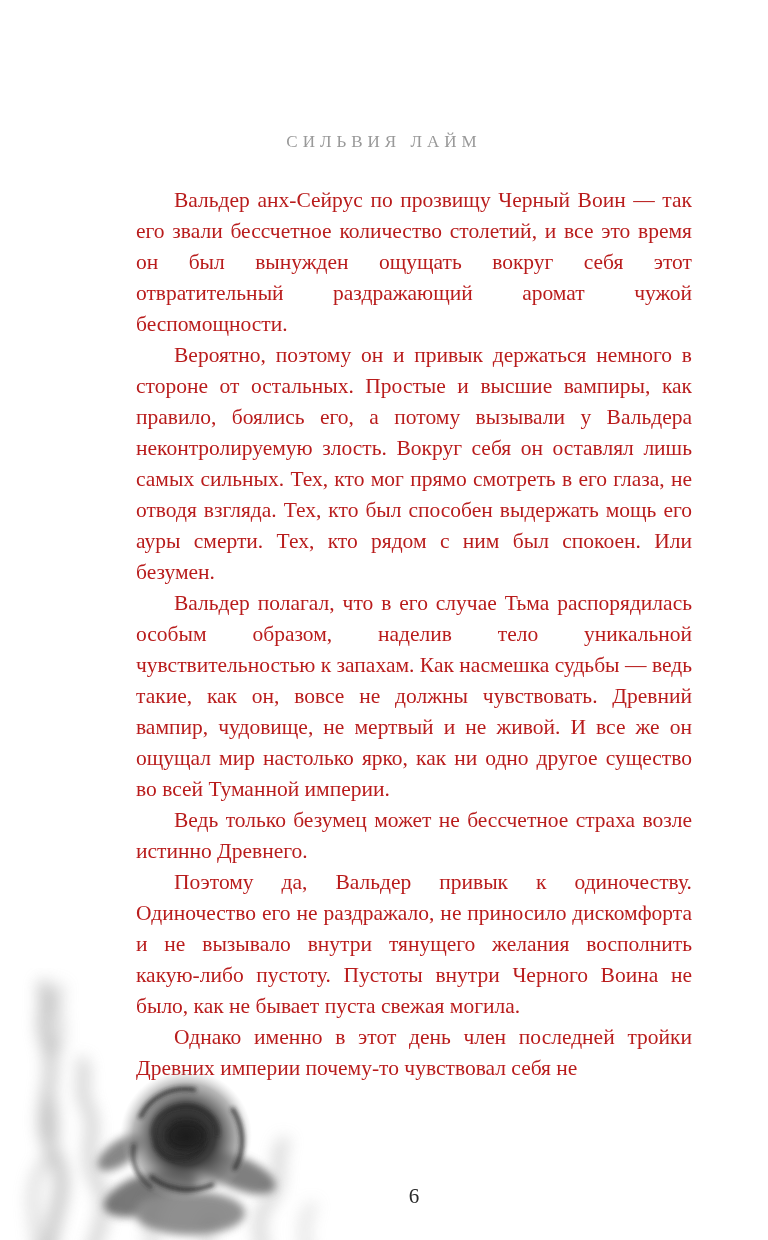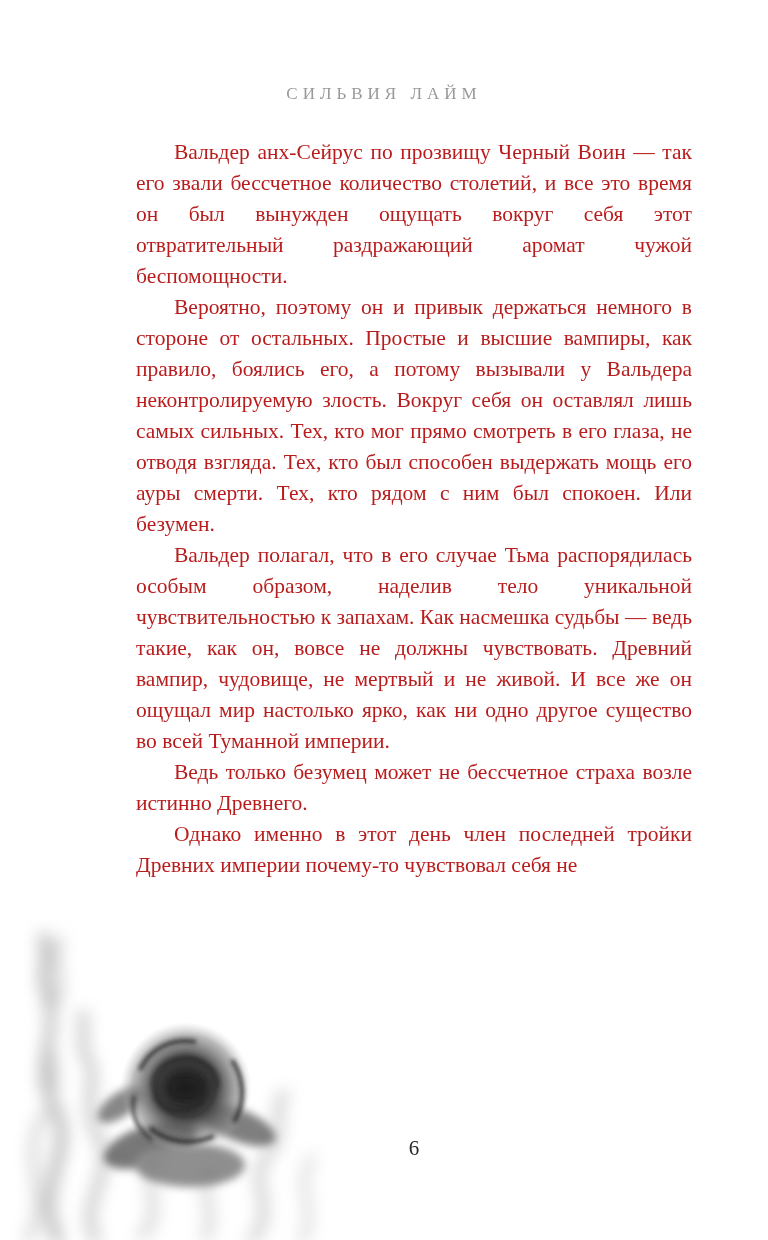--- a/index.html
+++ b/index.html
@@ -10,20 +10,21 @@
     width: 768px;
     height: 1240px;
     background: #ffffff;
     position: relative;
     overflow: hidden;
     font-family: "Liberation Serif", serif;
   }
   .page {
     position: absolute;
     inset: 0;
+    margin-top: 48px;
   }
   .running-header {
     position: absolute;
     top: 84px;
     left: 0;
     width: 768px;
     text-align: center;
     font-family: "Liberation Serif", serif;
     font-size: 17px;
     letter-spacing: 5px;
@@ -70,20 +71,21 @@
 
 <div class="page">
 
   <div class="running-header">СИЛЬВИЯ ЛАЙМ</div>
 
   <div class="text-block">
     <p>Вальдер анх-Сейрус по прозвищу Черный Воин — так его звали бессчетное количество столетий, и все это время он был вынужден ощущать вокруг себя этот отвратительный раздражающий аромат чужой беспомощности.</p>
     <p>Вероятно, поэтому он и привык держаться немного в стороне от остальных. Простые и высшие вампиры, как правило, боялись его, а потому вызывали у Вальдера неконтролируемую злость. Вокруг себя он оставлял лишь самых сильных. Тех, кто мог прямо смотреть в его глаза, не отводя взгляда. Тех, кто был способен выдержать мощь его ауры смерти. Тех, кто рядом с ним был спокоен. Или безумен.</p>
     <p>Вальдер полагал, что в его случае Тьма распорядилась особым образом, наделив тело уникальной чувствительностью к запахам. Как насмешка судьбы — ведь такие, как он, вовсе не должны чувствовать. Древний вампир, чудовище, не мертвый и не живой. И все же он ощущал мир настолько ярко, как ни одно другое существо во всей Туманной империи.</p>
     <p>Ведь только безумец может не бессчетное страха возле истинно Древнего.</p>
+    <p>Поэтому да, Вальдер привык к одиночеству. Одиночество его не раздражало, не приносило дискомфорта и не вызывало внутри тянущего желания восполнить какую-либо пустоту. Пустоты внутри Черного Воина не было, как не бывает пуста свежая могила.</p>
     <p>Однако именно в этот день член последней тройки Древних империи почему-то чувствовал себя не</p>
   </div>
 
   <div class="corner-art">
     <svg width="340" height="320" viewBox="0 0 340 320">
       <defs>
         <filter id="blur8" x="-50%" y="-50%" width="200%" height="200%">
             <feGaussianBlur stdDeviation="8"></feGaussianBlur>
           </filter>
         <filter id="blur4" x="-50%" y="-50%" width="200%" height="200%">

